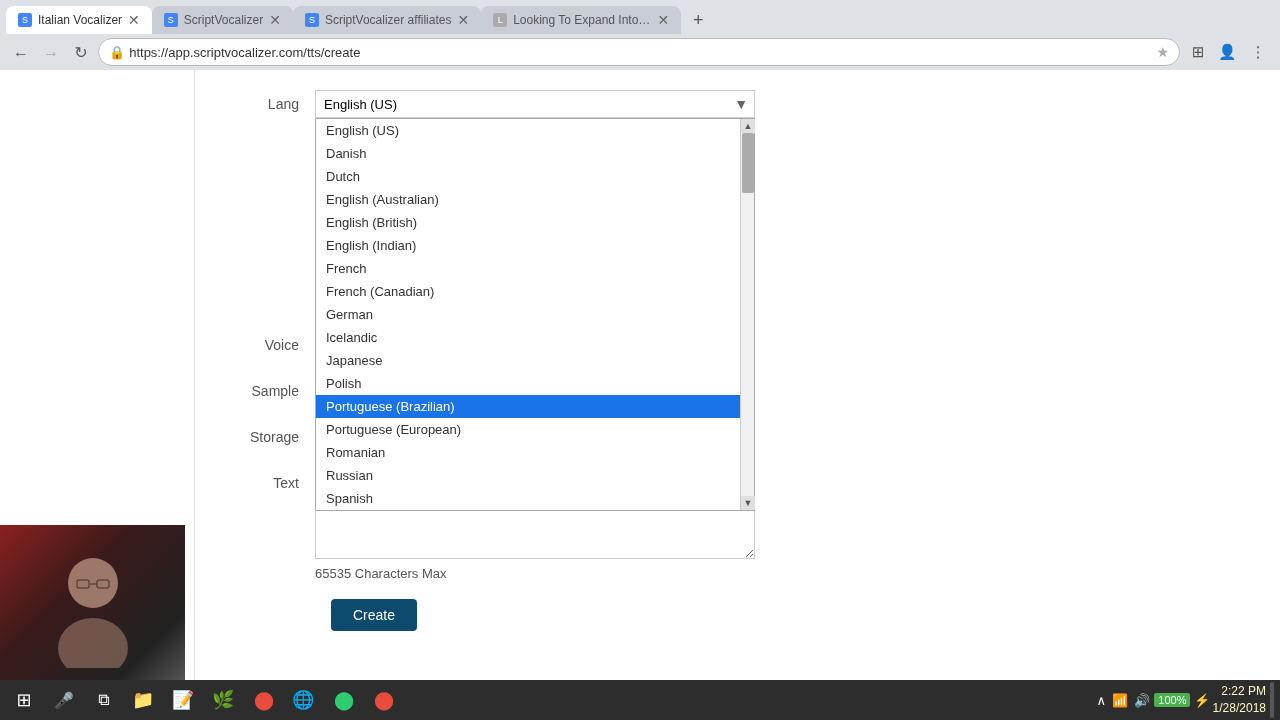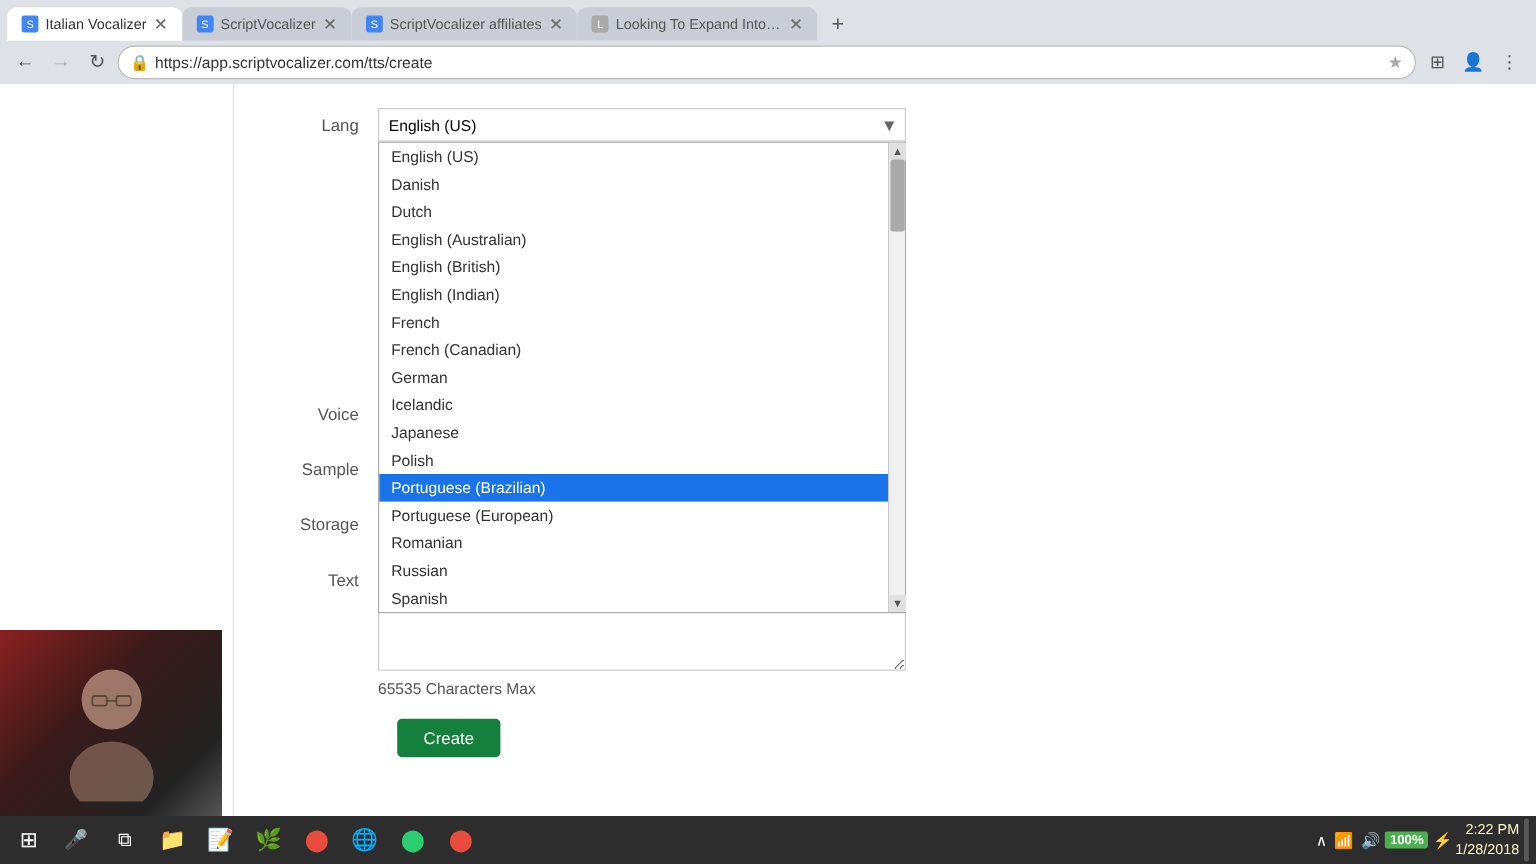--- a/index.html
+++ b/index.html
@@ -258,21 +258,21 @@
       font-size: 13px;
       padding: 4px 8px;
     }
     .char-max {
       font-size: 13px;
       color: #555;
       margin-top: 4px;
     }
 
     .create-btn {
-      background: #15803d;
+      background: #0c4a6e;
       color: #fff;
       border: none;
       padding: 8px 22px;
       font-size: 14px;
       border-radius: 4px;
       cursor: pointer;
     }
 
     
     .webcam {
@@ -336,21 +336,20 @@
       font-size: 13px;
       padding: 0 2px;
       cursor: pointer;
     }
     .battery-indicator {
       background: #4caf50;
       color: #fff;
       font-size: 11px;
       padding: 1px 4px;
       border-radius: 2px;
-      font-weight: bold;
     }
 
     
     .placeholder-field {
       width: 440px;
       height: 28px;
       border: 1px solid #ccc;
       background: #fff;
       font-size: 13px;
       padding: 0 8px;

